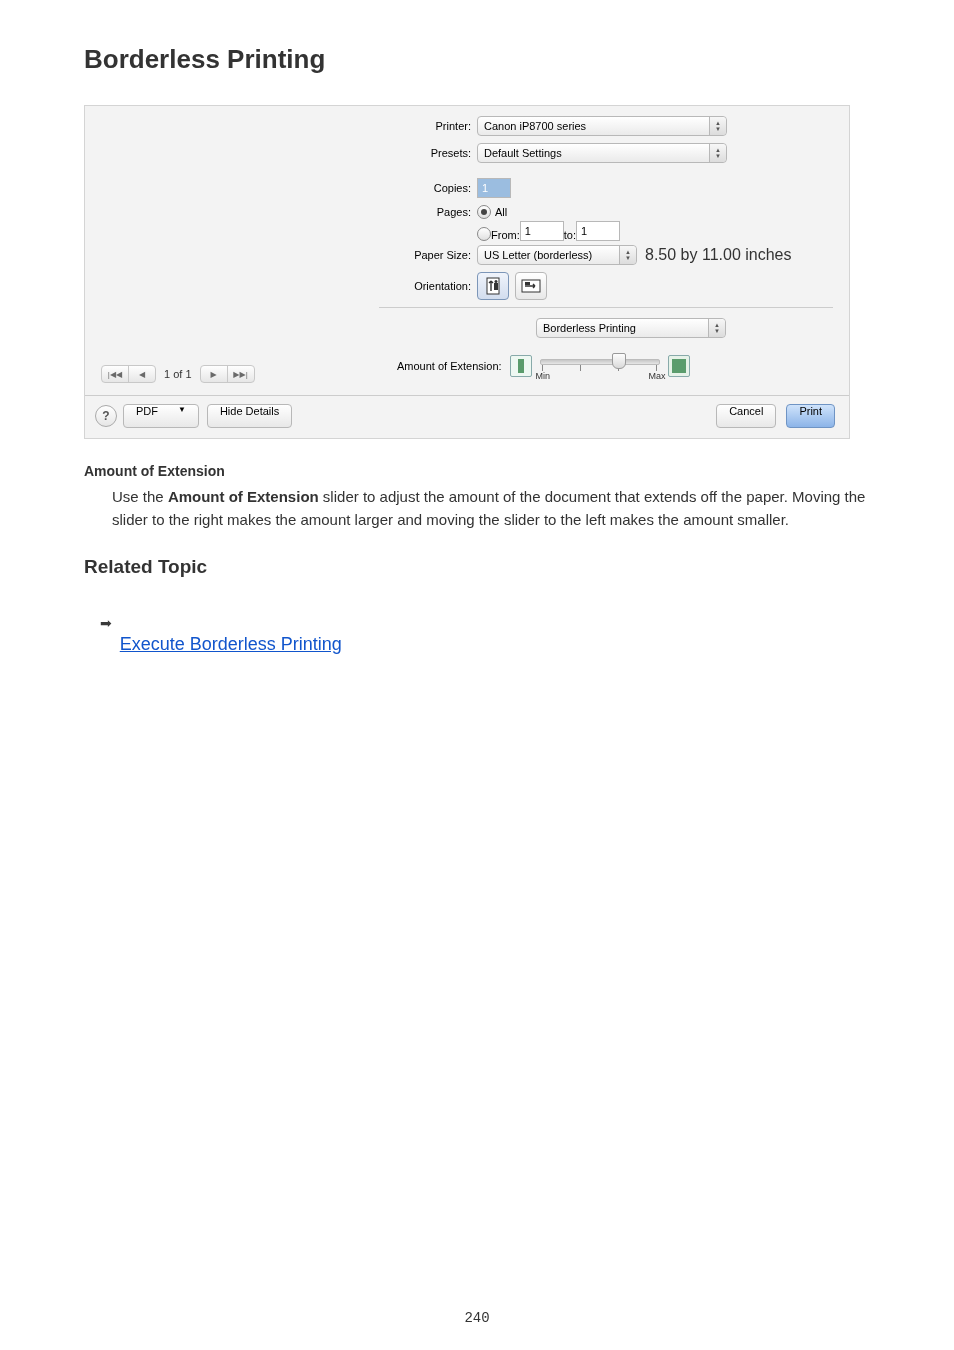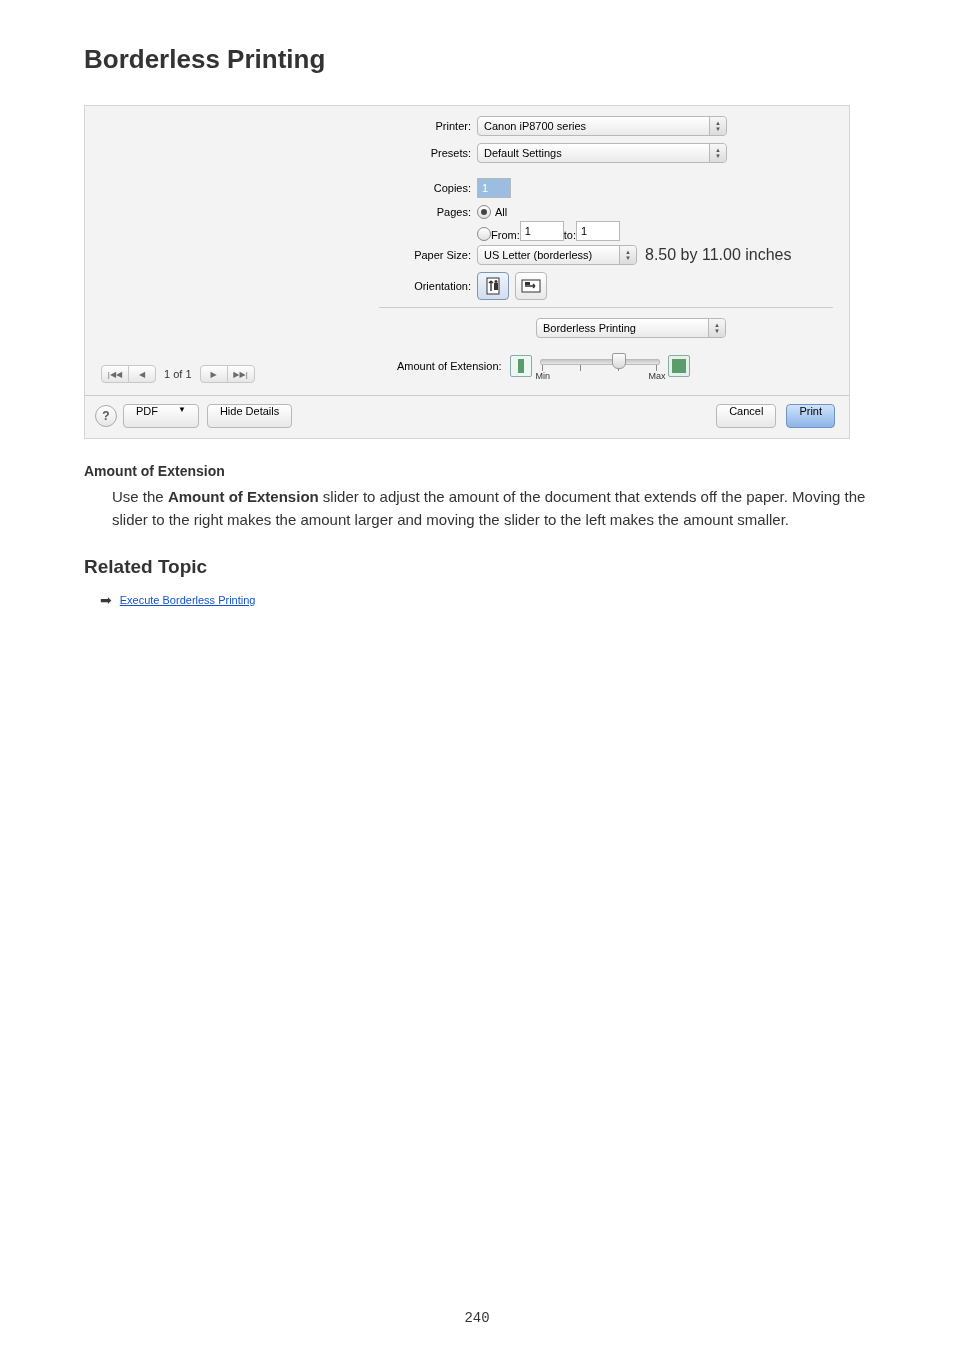--- a/index.html
+++ b/index.html
@@ -239,21 +239,21 @@
   .def-body{
     margin:0 0 24px 28px;line-height:1.55;
   }
   h2.related{
     font-size:19px;font-weight:bold;margin:0 0 14px 0;color:#333;
   }
   .link-row{
     display:flex;align-items:center;gap:8px;margin-left:16px;
   }
   .arrow-icon{color:#3a3a3a;font-size:14px;}
-  a.topic-link{color:#1155cc;text-decoration:underline;font-size:11px;}
+  a.topic-link{color:#1155cc;text-decoration:underline;font-size:18px;margin-top:42px;}
 
   .page-number{
     position:absolute;bottom:24px;left:0;right:0;text-align:center;
     font-family:Liberation Mono, monospace;font-size:14px;color:#333;
   }
 </style>
 </head>
 <body>
 
 <div class="page">

